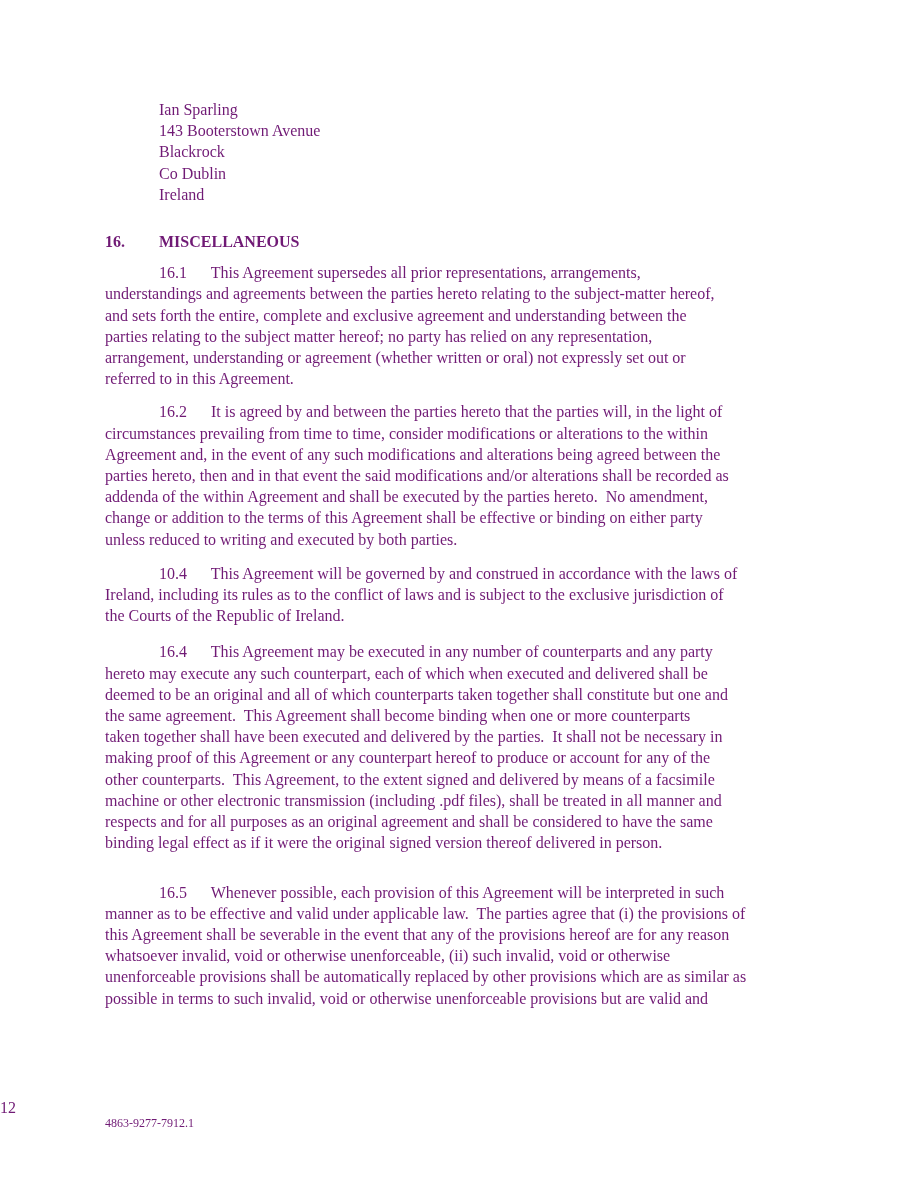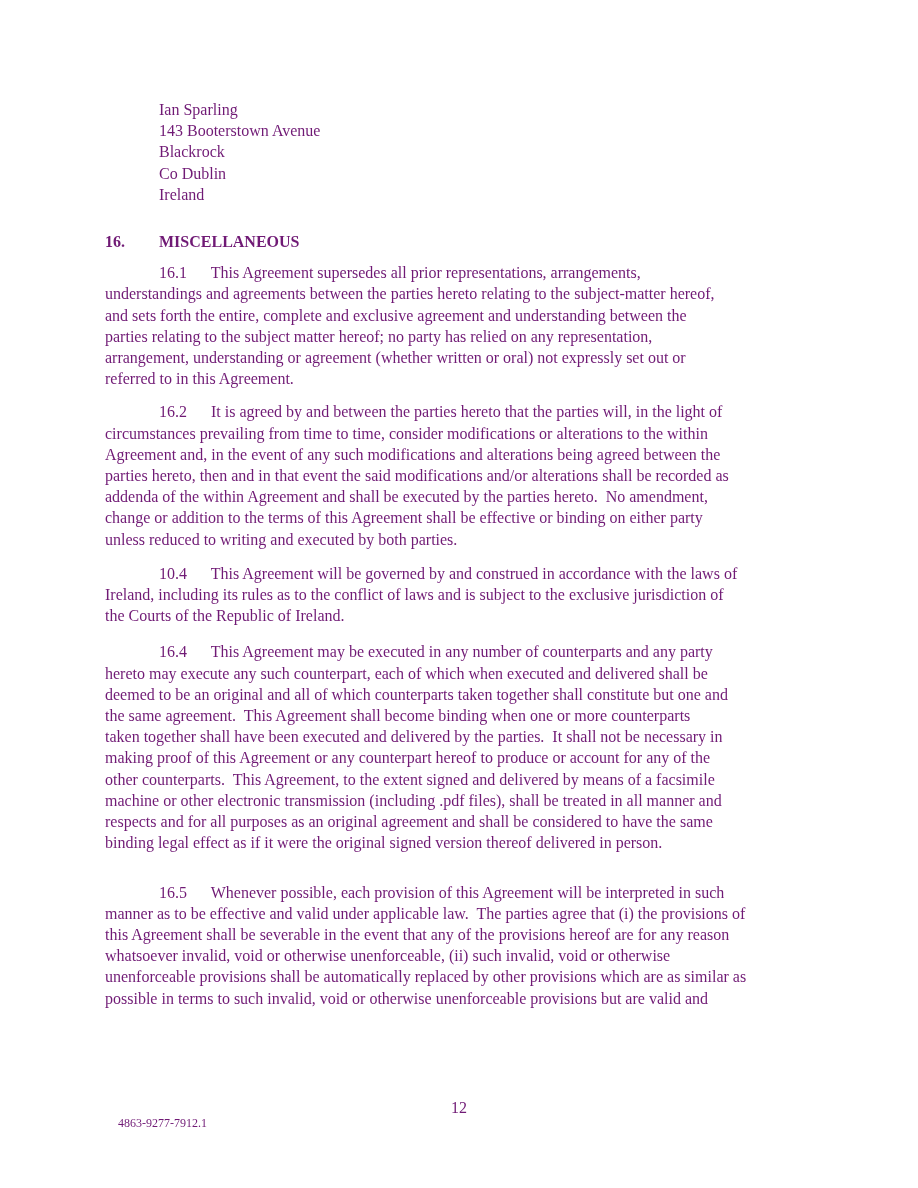--- a/index.html
+++ b/index.html
@@ -48,27 +48,27 @@
   .clause.c1 { margin-bottom: 12px; }
   .clause.c2 { margin-bottom: 13px; }
   .clause.c3 { margin-bottom: 15px; }
   .clause.c4 { margin-bottom: 13px; }
   .clause.c5 { margin-bottom: 0; margin-top: 28px; }
   .footer-page-number {
     position: absolute;
     left: 0;
     top: 1097px;
     width: 918px;
-    text-align: center;
+    text-align: left;
     font-size: 16px;
     line-height: 21px;
   }
   .footer-doc-ref {
     position: absolute;
-    left: 118px;
+    left: 105px;
     top: 1116px;
     font-size: 12px;
     line-height: 15px;
   }
 </style>
 </head>
 <body>
 
 <div class="page">
   <div class="content">

